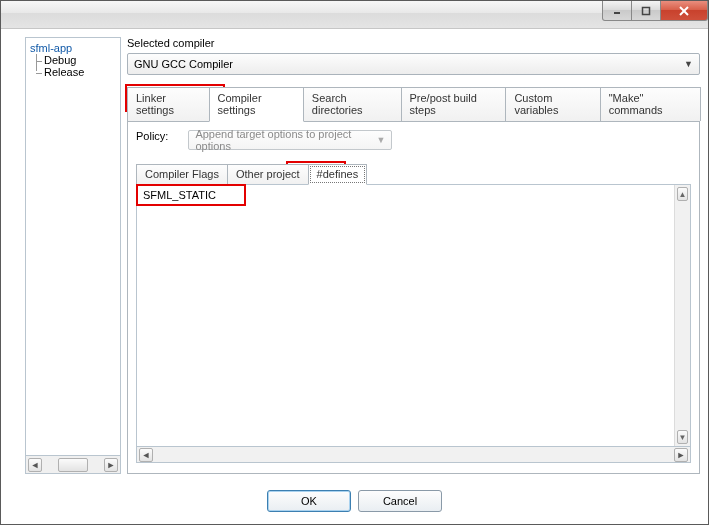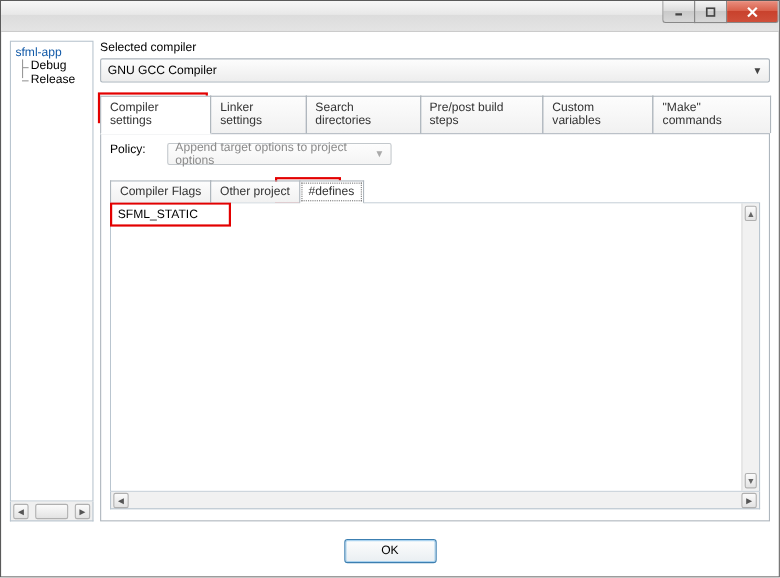--- a/index.html
+++ b/index.html
@@ -49,23 +49,24 @@
   }
   .win-btn svg { display:block; }
   
   .body {
     flex: 1;
     display: flex;
     padding: 8px;
     gap: 6px;
   }
   .tree-panel {
-    width: 76px;
+    width: 96px;
     display: flex;
     flex-direction: column;
+    margin-left: 16px;
   }
   .tree {
     flex: 1;
     border: 1px solid #b9c5cf;
     background: #fff;
     padding: 4px 4px;
     color: #000;
   }
   .tree-root { color: #125aa8; font-size: 11px; }
   .tree-child { padding-left: 6px; color: #000; position: relative; }
@@ -271,22 +272,22 @@
 
     <div class="right-panel">
       <div class="label">Selected compiler</div>
       <div class="compiler-select">
         <span>GNU GCC Compiler</span>
         <span class="arrow">▼</span>
       </div>
 
       <div class="tabs-outer" style="position:relative;">
         <div class="tabstrip">
+          <div class="tab">Linker settings</div>
           <div class="tab active">Compiler settings</div>
-          <div class="tab">Linker settings</div>
           <div class="tab">Search directories</div>
           <div class="tab">Pre/post build steps</div>
           <div class="tab">Custom variables</div>
           <div class="tab">"Make" commands</div>
         </div>
 
         <div class="highlight" style="left:-2px; top:-3px; width:100px; height:28px;"></div>
 
         <div class="tab-content" style="position:relative;">
           <div class="policy-row">
@@ -321,15 +322,16 @@
 
             <div class="highlight" style="left:0px; top:20px; width:110px; height:22px;"></div>
           </div>
         </div>
       </div>
     </div>
   </div>
 
   <div class="footer">
     <div class="dlg-btn default">OK</div>
+    <div class="dlg-btn">Cancel</div>
   </div>
 
 </div>
 
 </body></html>

